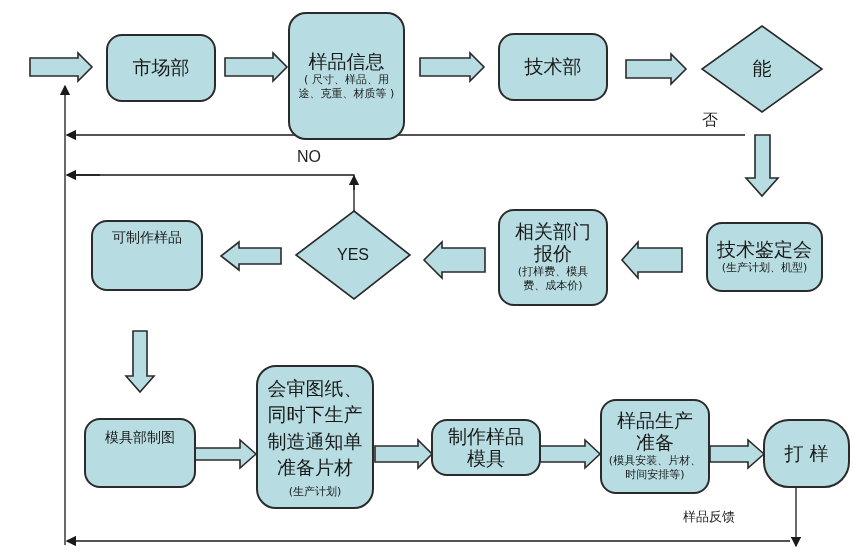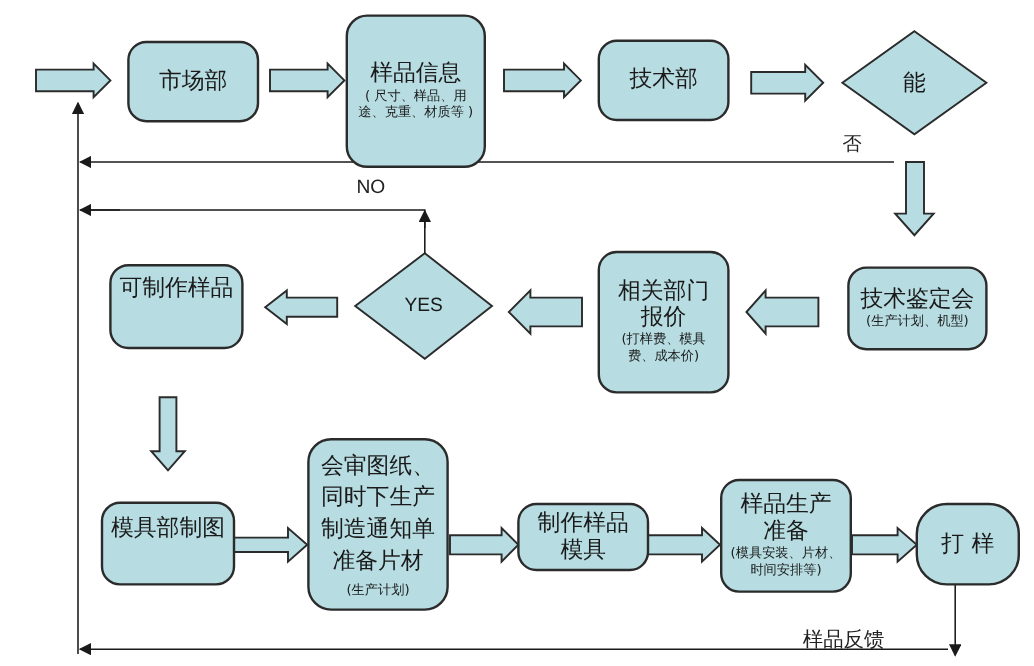--- a/index.html
+++ b/index.html
@@ -4,21 +4,21 @@
 <style>
   html, body { margin:0; padding:0; background:#ffffff; }
   body { width:862px; height:555px; position:relative; overflow:hidden;
          font-family:"DejaVu Sans", sans-serif; color:#1a1a1a; }
   svg#flow { position:absolute; left:0; top:0; }
   .node { position:absolute; box-sizing:border-box; background:#b7dde2;
           border:2px solid #2b2b2b; border-radius:16px;
           display:flex; flex-direction:column; align-items:center; justify-content:center;
           text-align:center; line-height:1.15; }
   .t-big { font-size:19px; }
-  .t-mid { font-size:19px; }
+  .t-mid { font-size:14px;font-family:Liberation Mono, monospace; }
   .t-small { font-size:11px; line-height:1.3; }
   .lbl { position:absolute; font-size:16px; color:#222; }
   .dlabel { position:absolute; display:flex; align-items:center; justify-content:center; }
 </style>
 </head>
 <body>
 
 <svg id="flow" width="862" height="555">
   <defs>
     <marker id="ah" markerWidth="8" markerHeight="8" refX="7" refY="4" orient="auto">
@@ -82,21 +82,21 @@
 
 <div class="lbl" style="left:702px;top:110px;">否</div>
 
 <div class="lbl" style="left:297px;top:148px;font-family:'Liberation Sans',sans-serif;">NO</div>
 
 <div class="node" style="left:706px;top:222px;width:117px;height:70px;">
   <span class="t-big">技术鉴定会</span>
   <span class="t-small">(生产计划、机型)</span>
 </div>
 
-<div class="node" style="left:498px;top:209px;width:110px;height:119px;">
+<div class="node" style="left:498px;top:209px;width:110px;height:97px;">
   <span class="t-big" style="padding:0 12px;">相关部门报价</span>
   <span class="t-small" style="padding:0 10px;">(打样费、模具费、成本价)</span>
 </div>
 
 <div class="dlabel" style="left:296px;top:238px;width:114px;height:34px;">
   <span style="font-family:'Liberation Sans',sans-serif;font-size:16px;">YES</span>
 </div>
 
 <div class="node" style="left:91px;top:220px;width:112px;height:71px;justify-content:flex-start;padding-top:8px;">
   <span class="t-mid">可制作样品</span>
@@ -117,13 +117,13 @@
 
 <div class="node" style="left:600px;top:399px;width:110px;height:95px;text-align:center;">
   <span class="t-big" style="padding:0 10px;">样品生产准备</span>
   <span class="t-small" style="padding:0 6px;">(模具安装、片材、时间安排等)</span>
 </div>
 
 <div class="node" style="left:763px;top:419px;width:87px;height:69px;border-radius:26px;">
   <span class="t-big">打 样</span>
 </div>
 
-<div class="lbl" style="left:669px;top:508px;font-size:17px;margin-top:13px;">样品反馈</div>
+<div class="lbl" style="left:683px;top:508px;font-size:13px;">样品反馈</div>
 
 </body></html>

